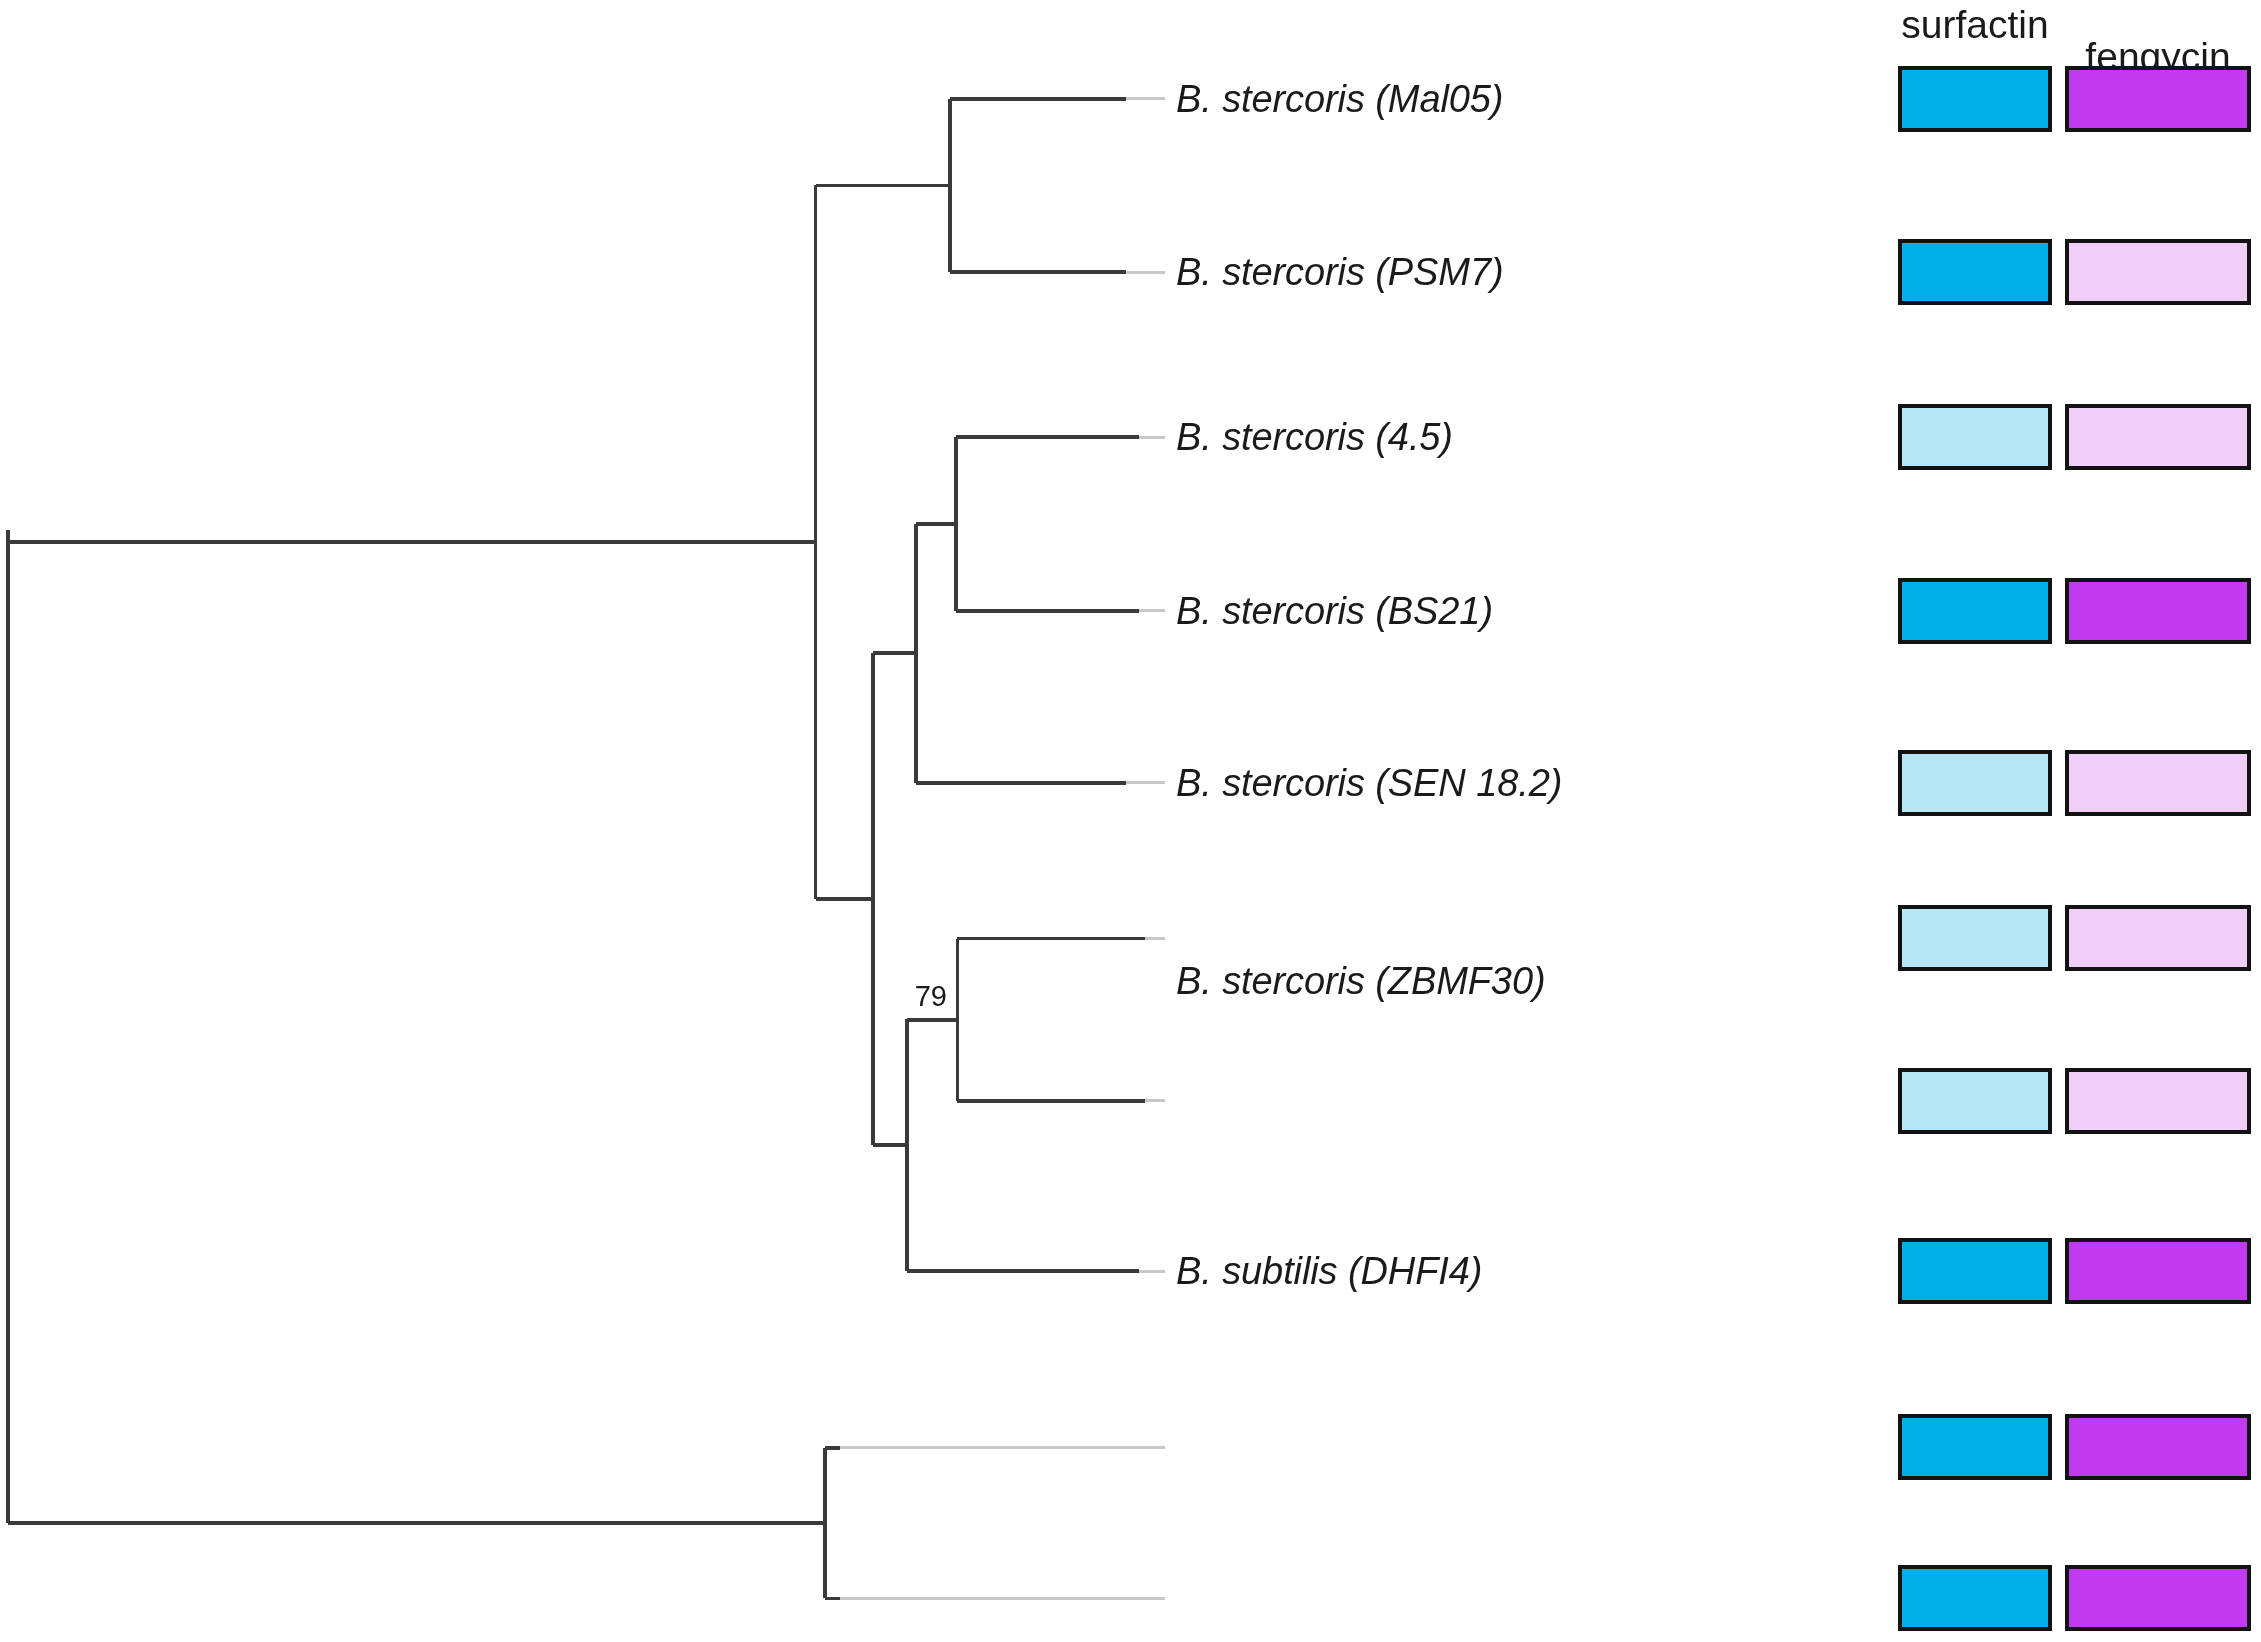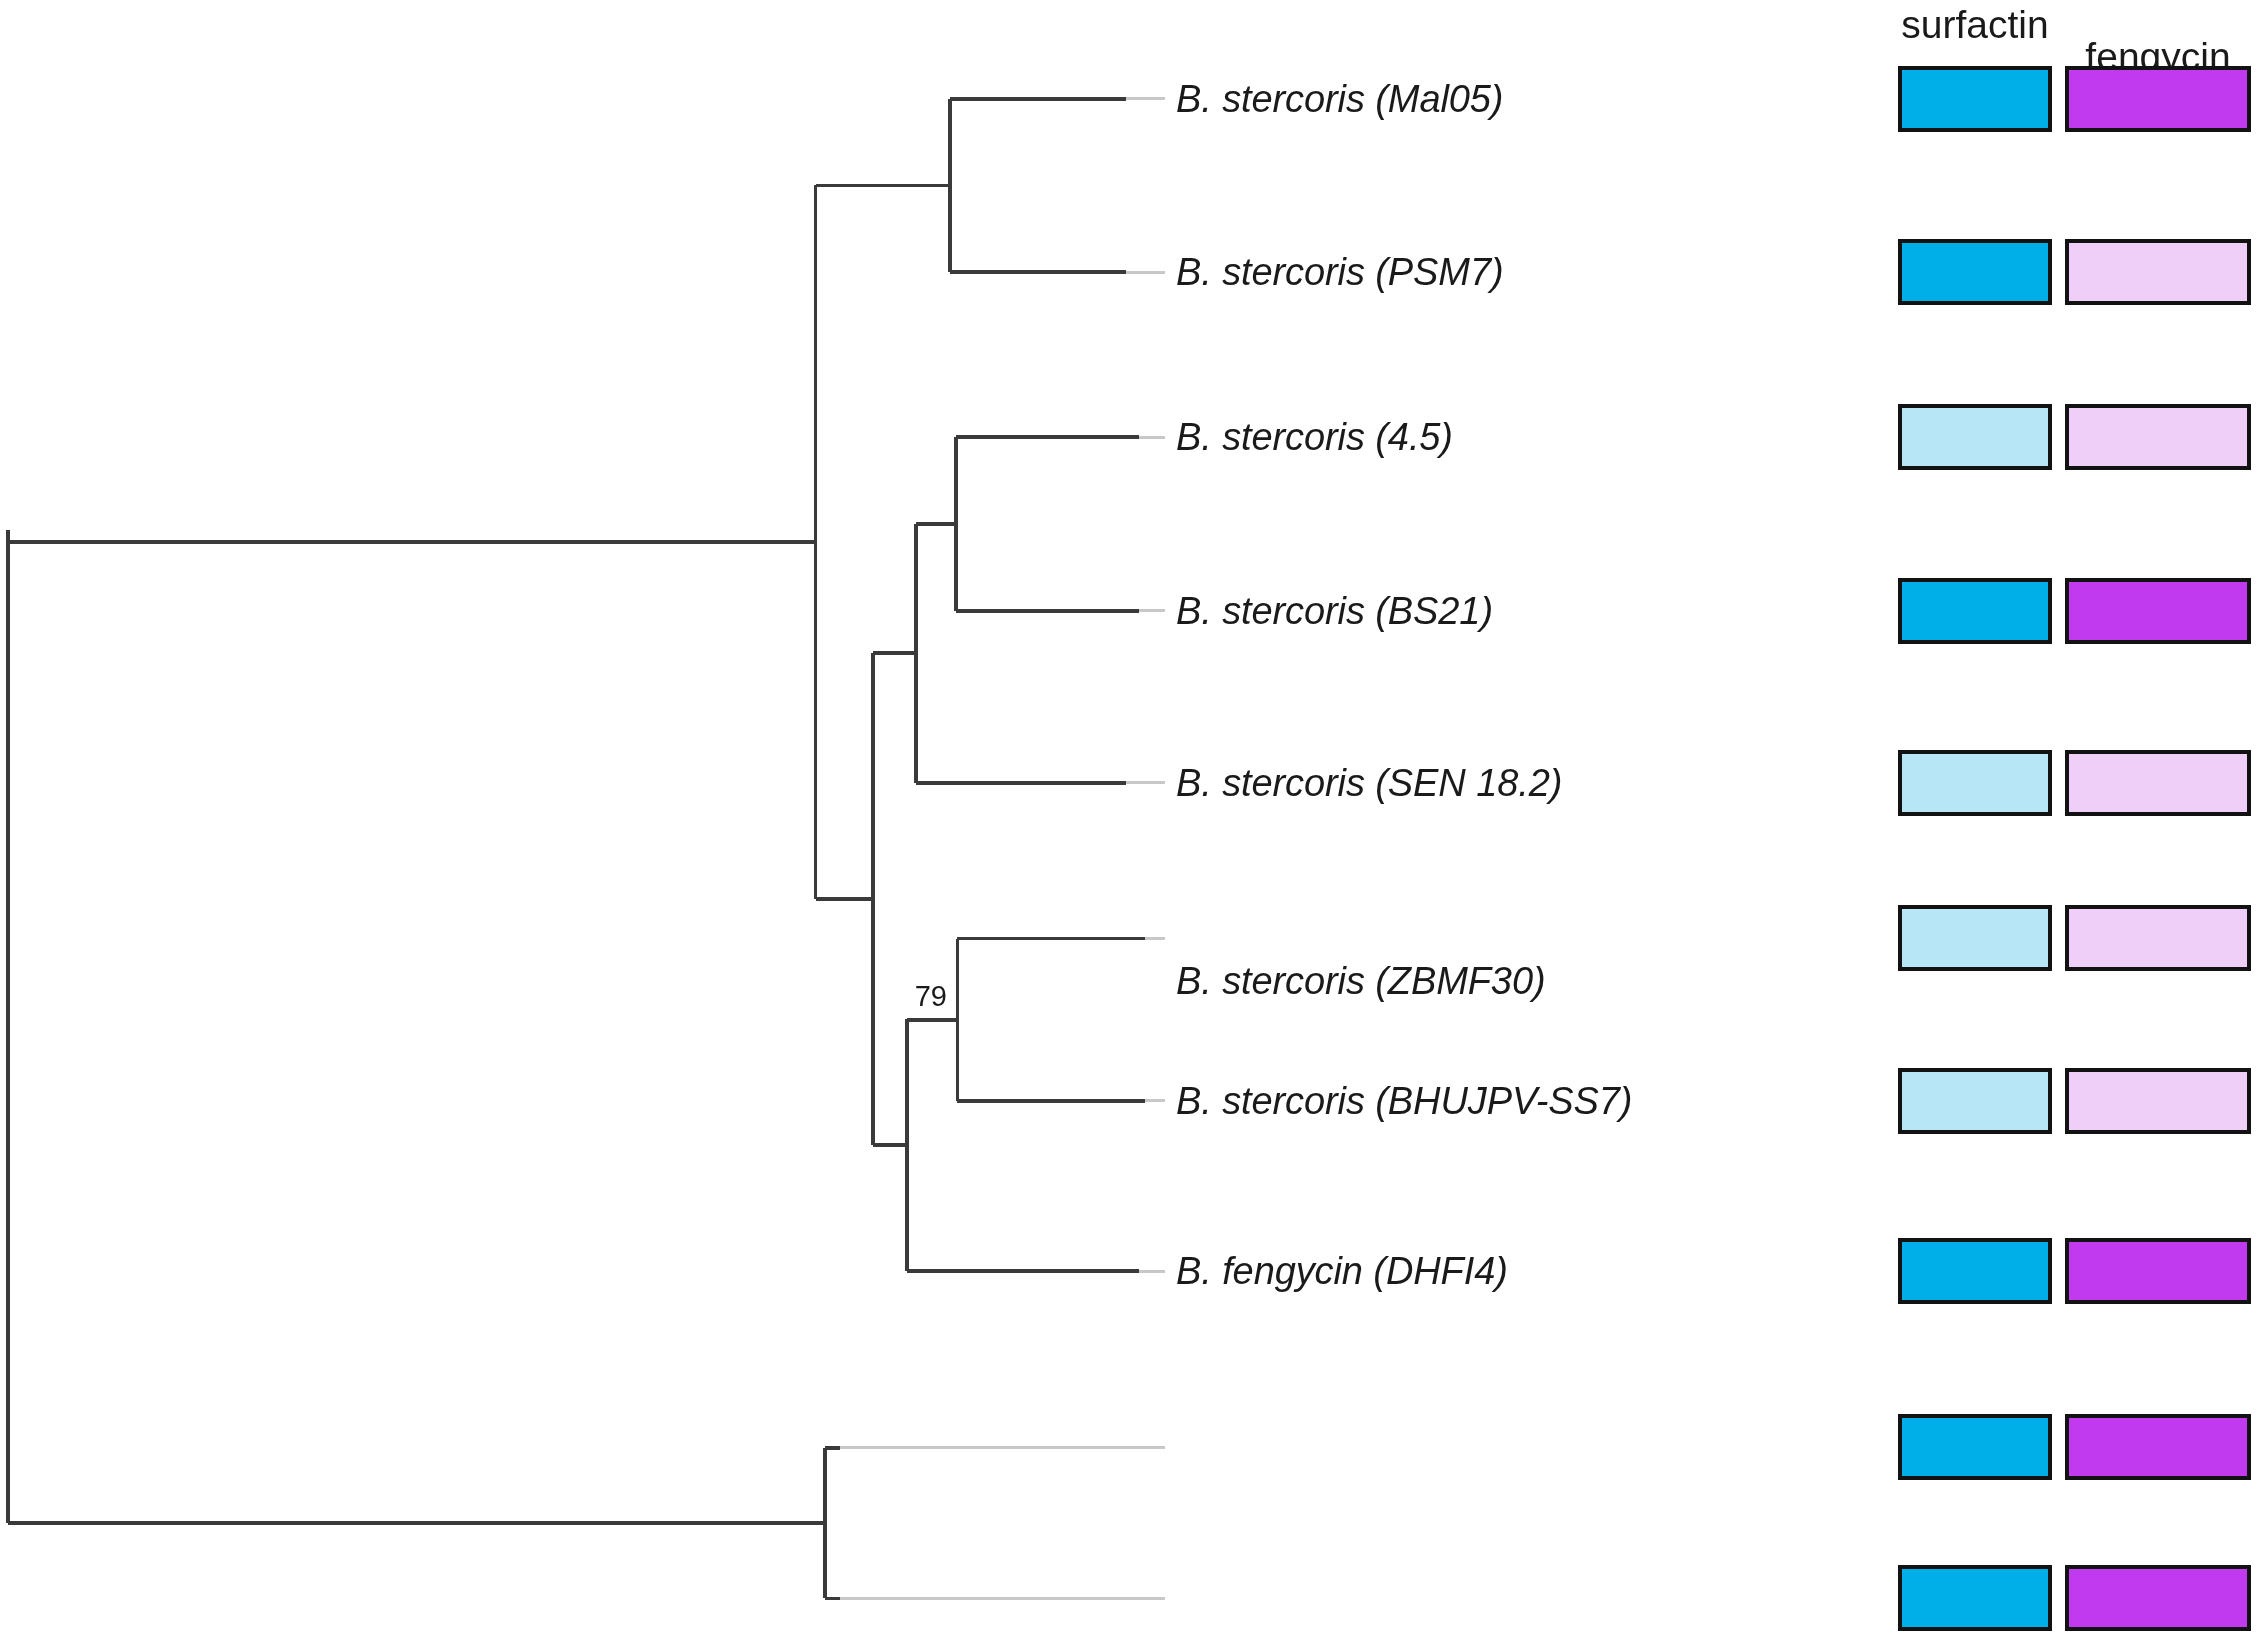--- a/index.html
+++ b/index.html
@@ -117,22 +117,21 @@
       <line x1="1297" y1="2512" x2="1320" y2="2512" stroke="#3a3a3a" stroke-width="6" shape-rendering="crispEdges"></line>
       <line x1="1320" y1="2512" x2="1832" y2="2512" stroke="#c8c8c8" stroke-width="5" shape-rendering="crispEdges"></line>
     </svg>
 
   <div class="taxon-label" style="left:1176px; top:99px;">B. stercoris (Mal05)</div>
   <div class="taxon-label" style="left:1176px; top:272px;">B. stercoris (PSM7)</div>
   <div class="taxon-label" style="left:1176px; top:437px;">B. stercoris (4.5)</div>
   <div class="taxon-label" style="left:1176px; top:611px;">B. stercoris (BS21)</div>
   <div class="taxon-label" style="left:1176px; top:783px;">B. stercoris (SEN 18.2)</div>
   <div class="taxon-label" style="left:1176px; top:938px;margin-top:43px;">B. stercoris (ZBMF30)</div>
-  <div class="taxon-label" style="left:1176px; top:1101px;">B. stercoris (BHUJPV-SS7)</div>
-  <div class="taxon-label" style="left:1176px; top:1271px;">B. fengycin (DHFI4)</div>
+  <div class="taxon-label" style="left:1176px; top:1271px;">B. subtilis (DHFI4)</div>
 
   <div class="support-value" style="left:947px; top:996px;">79</div>
 
   <div class="col-header" style="left:1975px; top:5.1px;">surfactin</div>
   <div class="col-header" style="left:2158px; top:22px;margin-top:15px;">fengycin</div>
 
   <div id="swatch-layer">
       <div class="swatch" style="left: 1898px; width: 154px; height: 66px; top: 66px; background: rgb(0, 174, 232); border-color: rgb(18, 18, 18);"></div>
       <div class="swatch" style="left: 2065px; width: 186px; height: 66px; top: 66px; background: rgb(193, 58, 240); border-color: rgb(18, 18, 18);"></div>
       <div class="swatch" style="left: 1898px; width: 154px; height: 66px; top: 239px; background: rgb(0, 174, 232); border-color: rgb(18, 18, 18);"></div>

